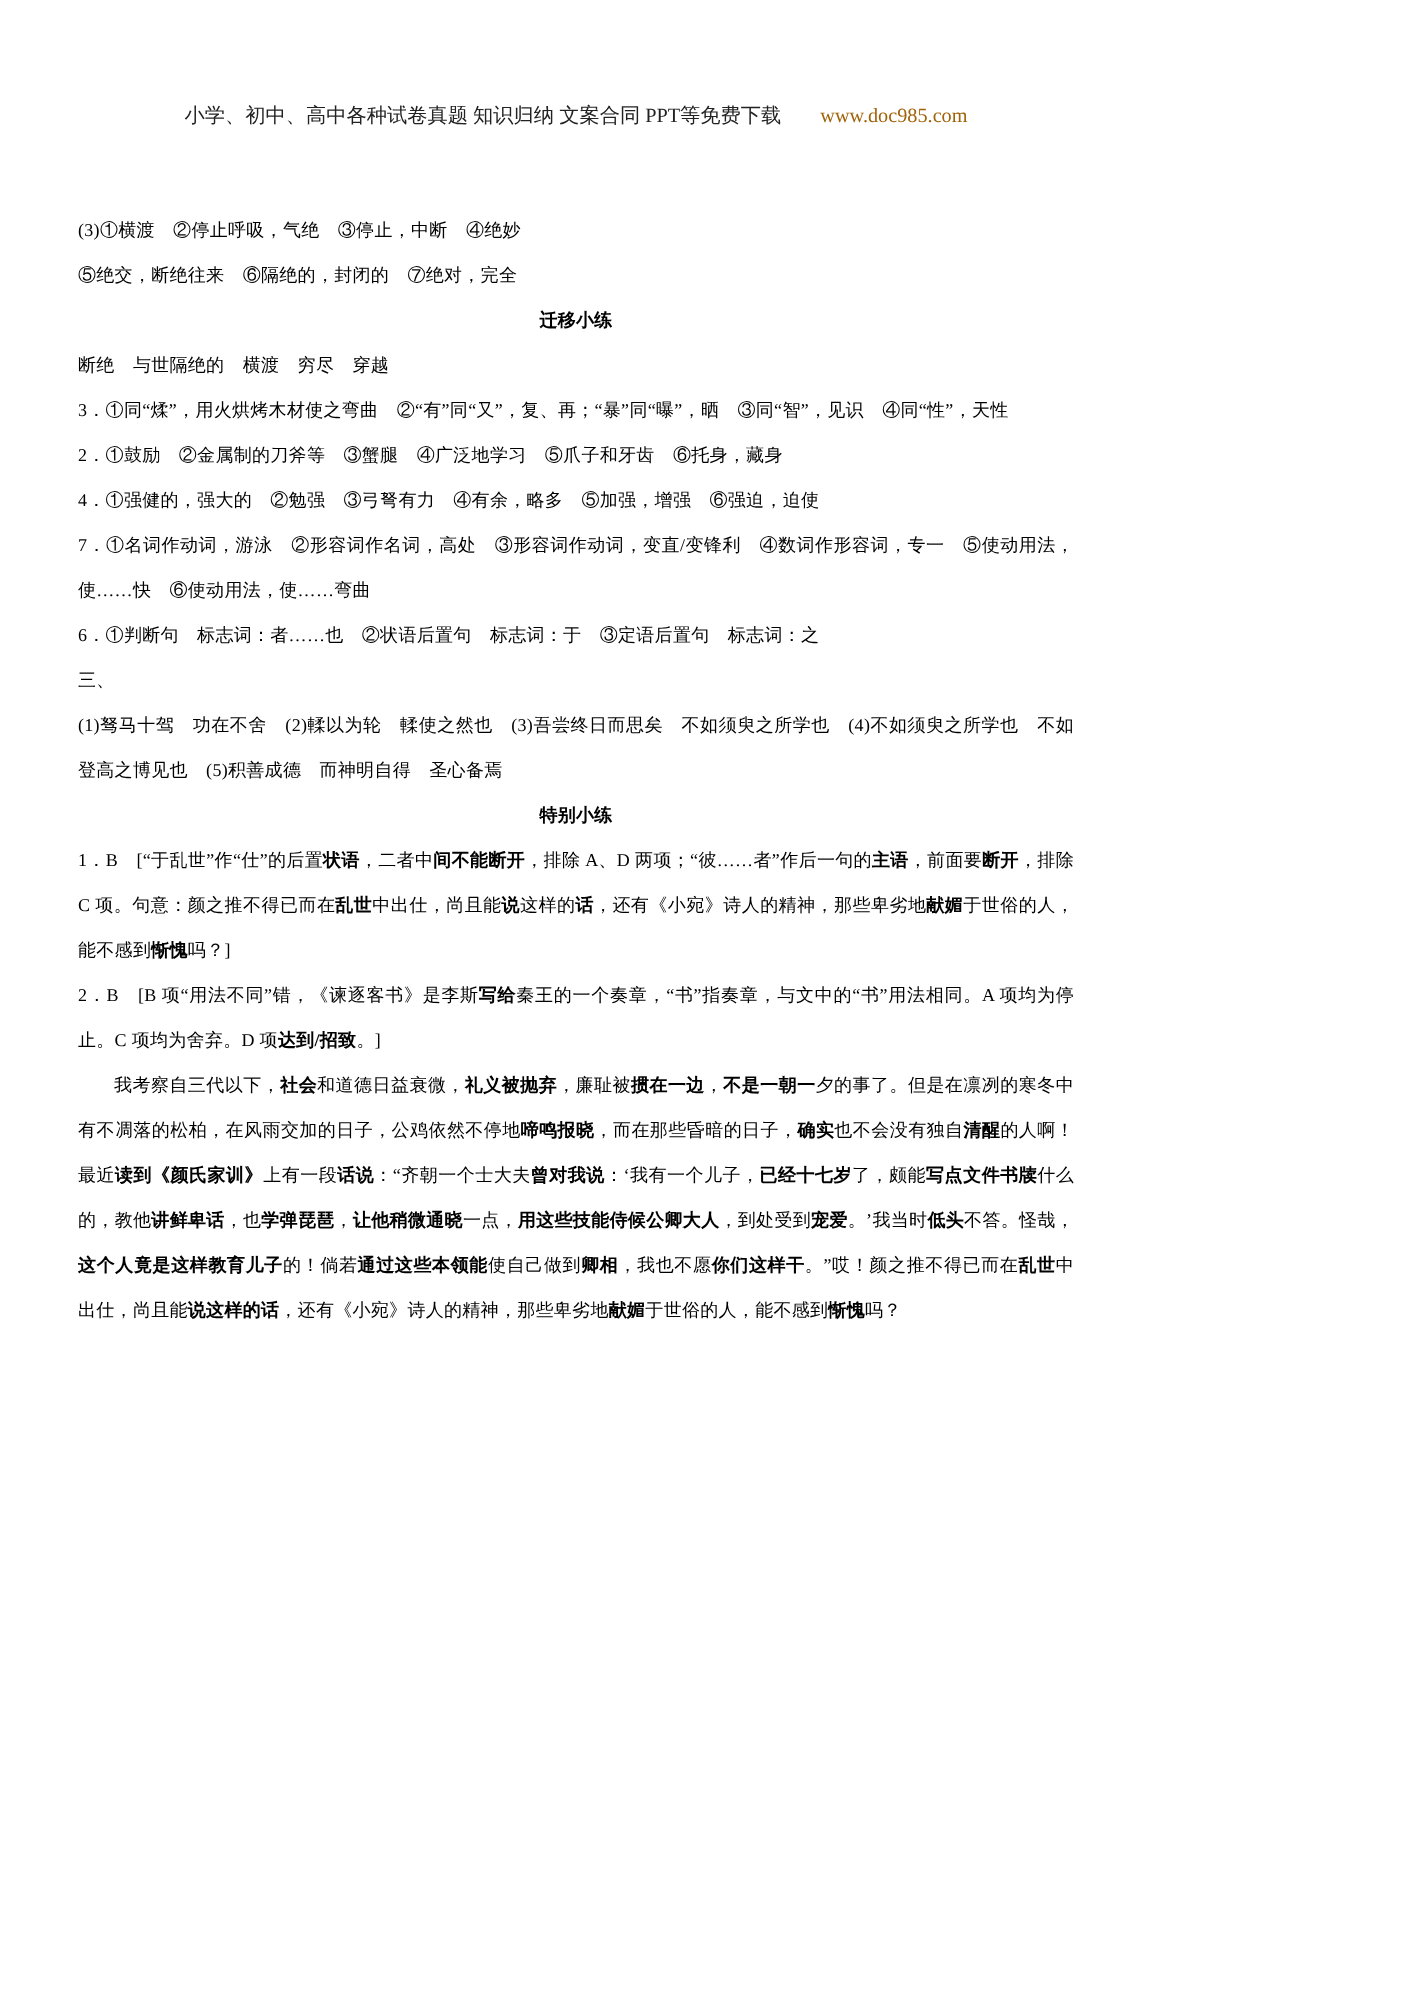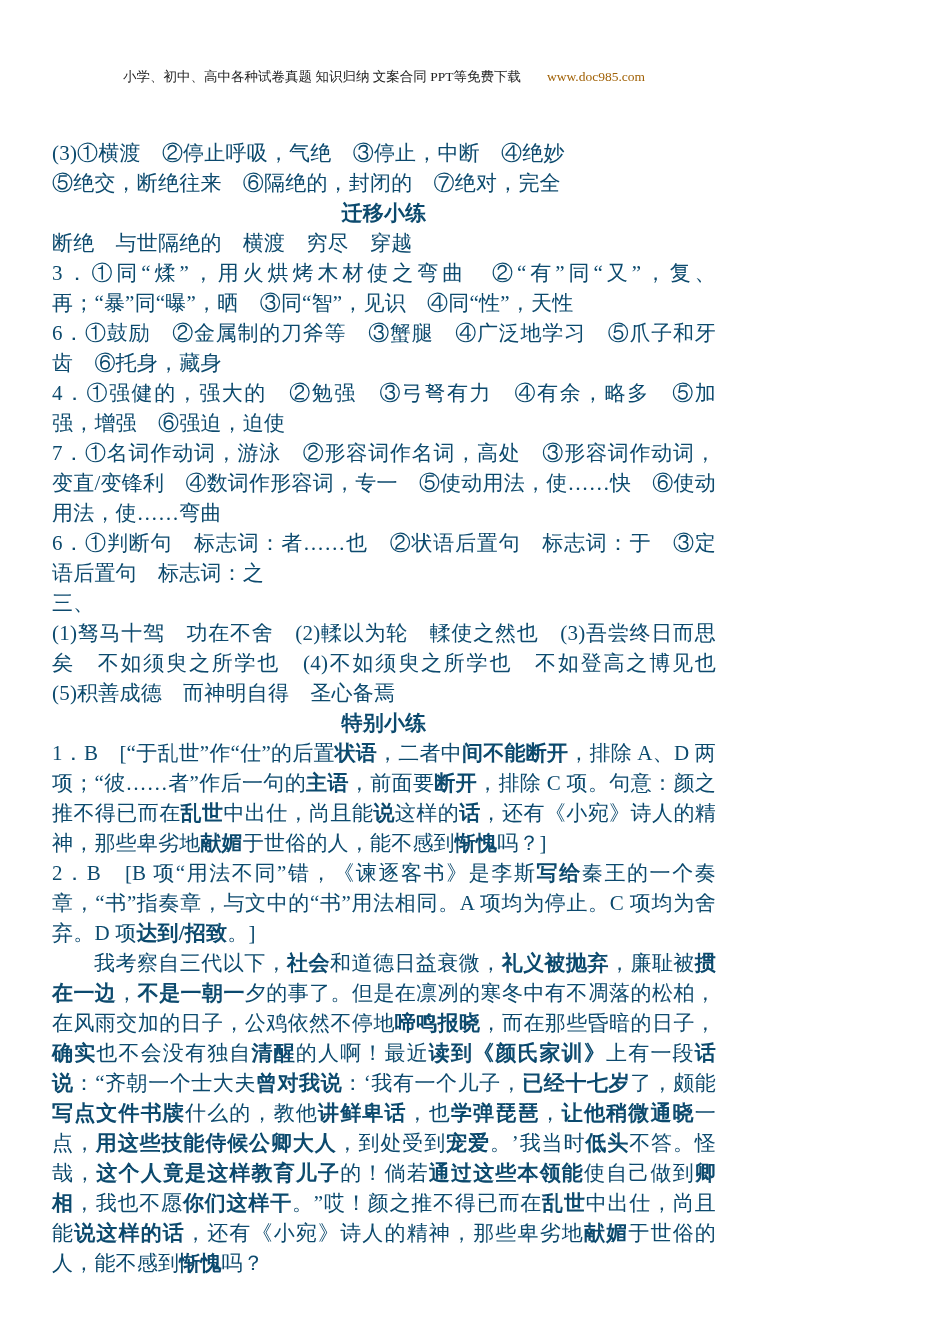--- a/index.html
+++ b/index.html
@@ -12,24 +12,24 @@
   }
   .page { width:768px; height:1344px; background:#ffffff; }
   .page-header {
     padding-top:68px;
     display:flex; justify-content:center; align-items:baseline; gap:26px;
     font-size:13.5px; color:#222222; white-space:nowrap;
   }
   .page-header .site { color:#a16207; }
   .doc-body {
     width:664px; margin:52px auto 0;
-    font-size:21px; line-height:30px;
+    font-size:12px; line-height:30px;
     text-align:justify; text-justify:inter-ideograph;
     letter-spacing:0.2px;
-    color:#0c4a6e;
+    color:#000000;
   }
   .para { margin:0; }
   .para.heading { font-weight:bold; text-align:center; }
   .para.indent { text-indent:2em; }
   .bold { font-weight:bold; }
 </style>
 </head>
 <body>
 
 <div class="page">
@@ -37,21 +37,21 @@
     <span>小学、初中、高中各种试卷真题 知识归纳 文案合同 PPT等免费下载</span>
     <span class="site">www.doc985.com</span>
   </header>
 
   <main class="doc-body">
       <p class="para normal"><span>(3)①横渡　②停止呼吸，气绝　③停止，中断　④绝妙</span></p>
       <p class="para normal"><span>⑤绝交，断绝往来　⑥隔绝的，封闭的　⑦绝对，完全</span></p>
       <p class="para heading"><span>迁移小练</span></p>
       <p class="para normal"><span>断绝　与世隔绝的　横渡　穷尽　穿越</span></p>
       <p class="para normal"><span>3．①同“煣”，用火烘烤木材使之弯曲　②“有”同“又”，复、再；“暴”同“曝”，晒　③同“智”，见识　④同“性”，天性</span></p>
-      <p class="para normal"><span>6．①鼓励　②金属制的刀斧等　③蟹腿　④广泛地学习　⑤爪子和牙齿　⑥托身，藏身</span></p>
+      <p class="para normal"><span>2．①鼓励　②金属制的刀斧等　③蟹腿　④广泛地学习　⑤爪子和牙齿　⑥托身，藏身</span></p>
       <p class="para normal"><span>4．①强健的，强大的　②勉强　③弓弩有力　④有余，略多　⑤加强，增强　⑥强迫，迫使</span></p>
       <p class="para normal"><span>7．①名词作动词，游泳　②形容词作名词，高处　③形容词作动词，变直/变锋利　④数词作形容词，专一　⑤使动用法，使……快　⑥使动用法，使……弯曲</span></p>
       <p class="para normal"><span>6．①判断句　标志词：者……也　②状语后置句　标志词：于　③定语后置句　标志词：之</span></p>
       <p class="para normal"><span>三、</span></p>
       <p class="para normal"><span>(1)驽马十驾　功在不舍　(2)輮以为轮　輮使之然也　(3)吾尝终日而思矣　不如须臾之所学也　(4)不如须臾之所学也　不如登高之博见也　(5)积善成德　而神明自得　圣心备焉</span></p>
       <p class="para heading"><span>特别小练</span></p>
       <p class="para normal"><span>1．B　[“于乱世”作“仕”的后置</span><span class="bold">状语</span><span>，二者中</span><span class="bold">间不能断开</span><span>，排除 A、D 两项；“彼……者”作后一句的</span><span class="bold">主语</span><span>，前面要</span><span class="bold">断开</span><span>，排除 C 项。句意：颜之推不得已而在</span><span class="bold">乱世</span><span>中出仕，尚且能</span><span class="bold">说</span><span>这样的</span><span class="bold">话</span><span>，还有《小宛》诗人的精神，那些卑劣地</span><span class="bold">献媚</span><span>于世俗的人，能不感到</span><span class="bold">惭愧</span><span>吗？]</span></p>
       <p class="para normal"><span>2．B　[B 项“用法不同”错，《谏逐客书》是李斯</span><span class="bold">写给</span><span>秦王的一个奏章，“书”指奏章，与文中的“书”用法相同。A 项均为停止。C 项均为舍弃。D 项</span><span class="bold">达到/招致</span><span>。]</span></p>
       <p class="para indent"><span>我考察自三代以下，</span><span class="bold">社会</span><span>和道德日益衰微，</span><span class="bold">礼义被抛弃</span><span>，廉耻被</span><span class="bold">掼在一边</span><span>，</span><span class="bold">不是一朝一</span><span>夕的事了。但是在凛冽的寒冬中有不凋落的松柏，在风雨交加的日子，公鸡依然不停地</span><span class="bold">啼鸣报晓</span><span>，而在那些昏暗的日子，</span><span class="bold">确实</span><span>也不会没有独自</span><span class="bold">清醒</span><span>的人啊！最近</span><span class="bold">读到《颜氏家训》</span><span>上有一段</span><span class="bold">话说</span><span>：“齐朝一个士大夫</span><span class="bold">曾对我说</span><span>：‘我有一个儿子，</span><span class="bold">已经十七岁</span><span>了，颇能</span><span class="bold">写点文件书牍</span><span>什么的，教他</span><span class="bold">讲鲜卑话</span><span>，也</span><span class="bold">学弹琵琶</span><span>，</span><span class="bold">让他稍微通晓</span><span>一点，</span><span class="bold">用这些技能侍候公卿大人</span><span>，到处受到</span><span class="bold">宠爱</span><span>。’我当时</span><span class="bold">低头</span><span>不答。怪哉，</span><span class="bold">这个人竟是这样教育儿子</span><span>的！倘若</span><span class="bold">通过这些本领能</span><span>使自己做到</span><span class="bold">卿相</span><span>，我也不愿</span><span class="bold">你们这样干</span><span>。”哎！颜之推不得已而在</span><span class="bold">乱世</span><span>中出仕，尚且能</span><span class="bold">说这样的话</span><span>，还有《小宛》诗人的精神，那些卑劣地</span><span class="bold">献媚</span><span>于世俗的人，能不感到</span><span class="bold">惭愧</span><span>吗？</span></p>
     </main>

